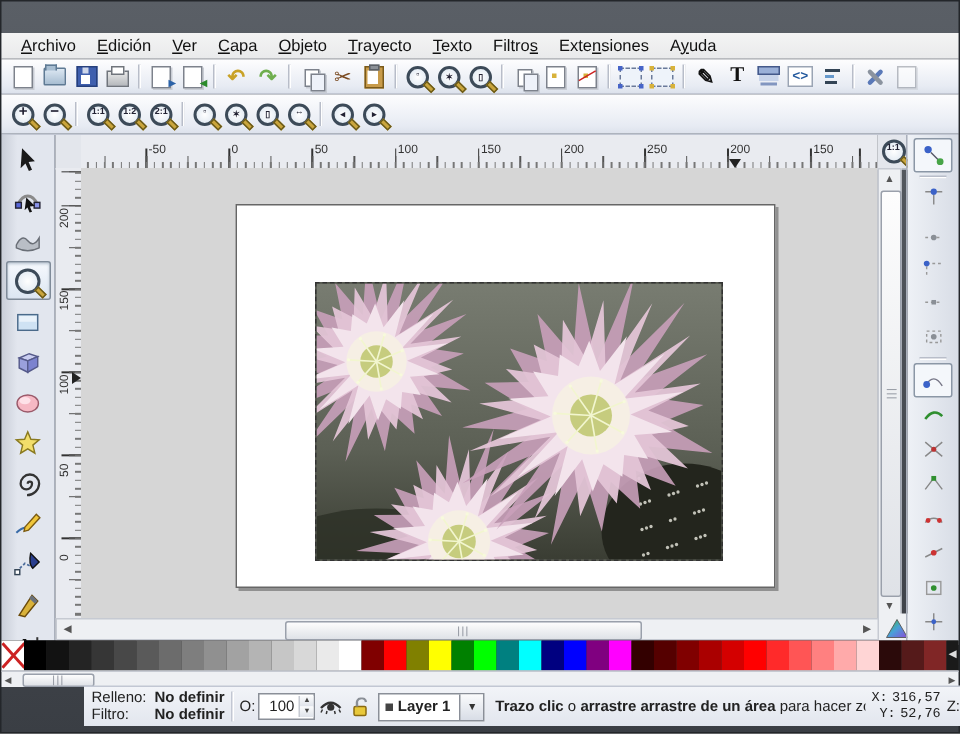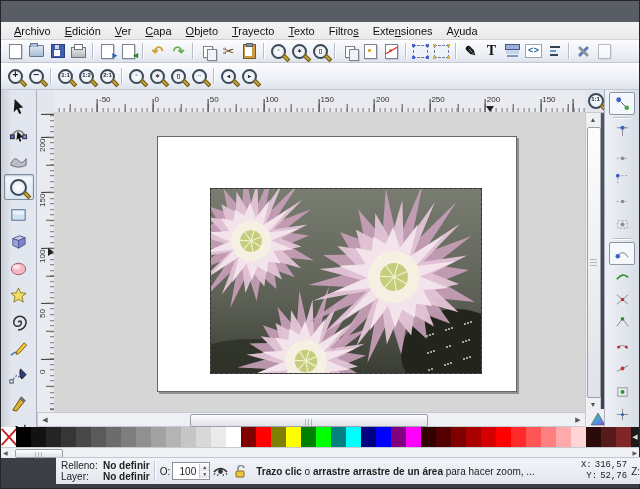--- a/index.html
+++ b/index.html
@@ -734,21 +734,21 @@
     <span class="ra">▶</span>
   </div>
 
   <div id="statusbar" class="abs">
     <div class="fs-block">
       <div class="fs-row">
           <span class="lab">Relleno:</span>
           <span class="val">No definir</span>
         </div>
       <div class="fs-row">
-          <span class="lab">Layer:</span>
+          <span class="lab">Filtro:</span>
           <span class="val">No definir</span>
         </div>
     </div>
     <div class="ssep"></div>
     <span style="margin-right:2px;">O:</span>
     <div class="spin">
       <span class="num">100</span>
       <span class="spinarrows">
           <span>▲</span>
           <span>▼</span>
@@ -760,20 +760,27 @@
         <circle cx="7.5" cy="6.5" r="2.4" fill="#333"></circle>
         <path d="M2 8 L1 10 M5 9 L4.5 11 M10 9 L10.5 11 M13 8 L14 10" stroke="#333" stroke-width="1"></path>
       </svg>
     </span>
     <span class="sicon">
       <svg width="12" height="13" viewBox="0 0 12 13">
         <rect x="2" y="6" width="8" height="6" rx="1" fill="#e8c83a" stroke="#8a6a10"></rect>
         <path d="M4 6 V4 a3 3 0 0 1 6 -1" fill="none" stroke="#8a8f96" stroke-width="1.6"></path>
       </svg>
     </span>
+    <div id="layercombo">
+      <span class="lname">
+          <span class="lsq"></span>
+          <span>Layer 1</span>
+        </span>
+      <span id="layerdrop">▼</span>
+    </div>
     <div id="stmsg"><span style="font-weight: bold;">Trazo clic</span><span> o </span><span style="font-weight: bold;">arrastre arrastre de un área</span><span> para hacer zoom, ...</span></div>
     <div id="xy">
       <span class="r">
           <span>X:</span>
           <span>316,57</span>
         </span>
       <span class="r">
           <span>Y:</span>
           <span>52,76</span>
         </span>

